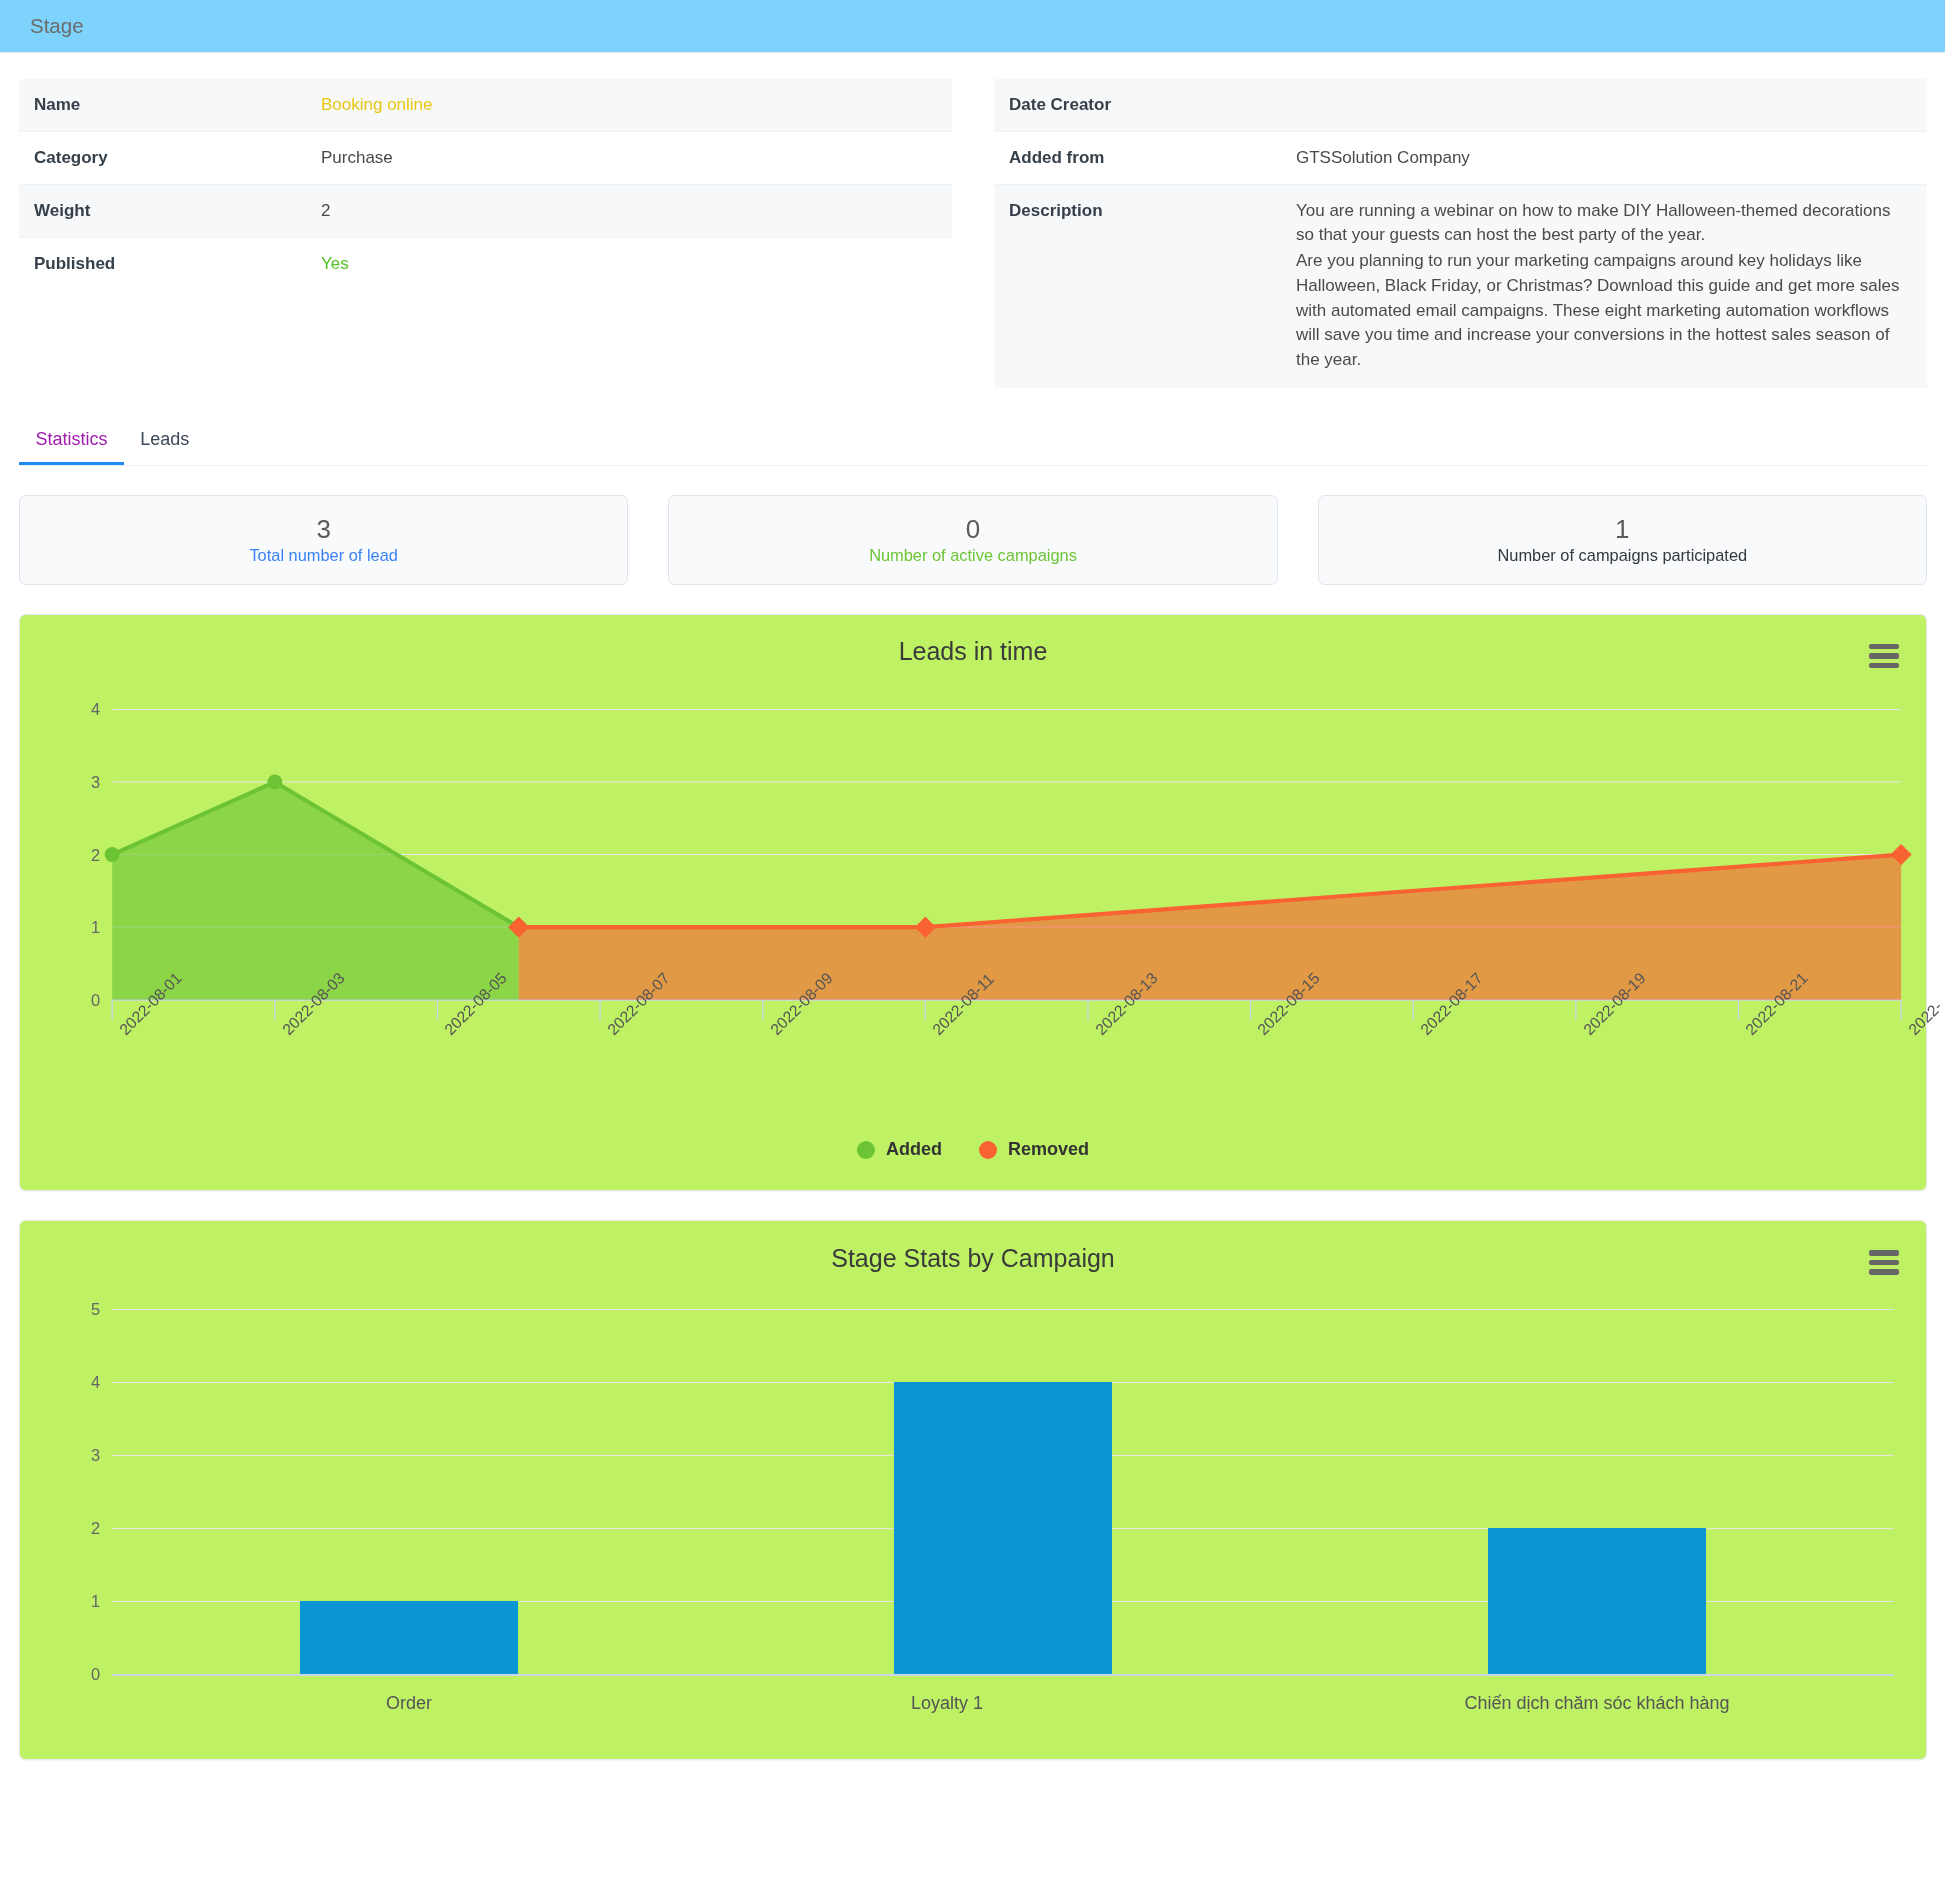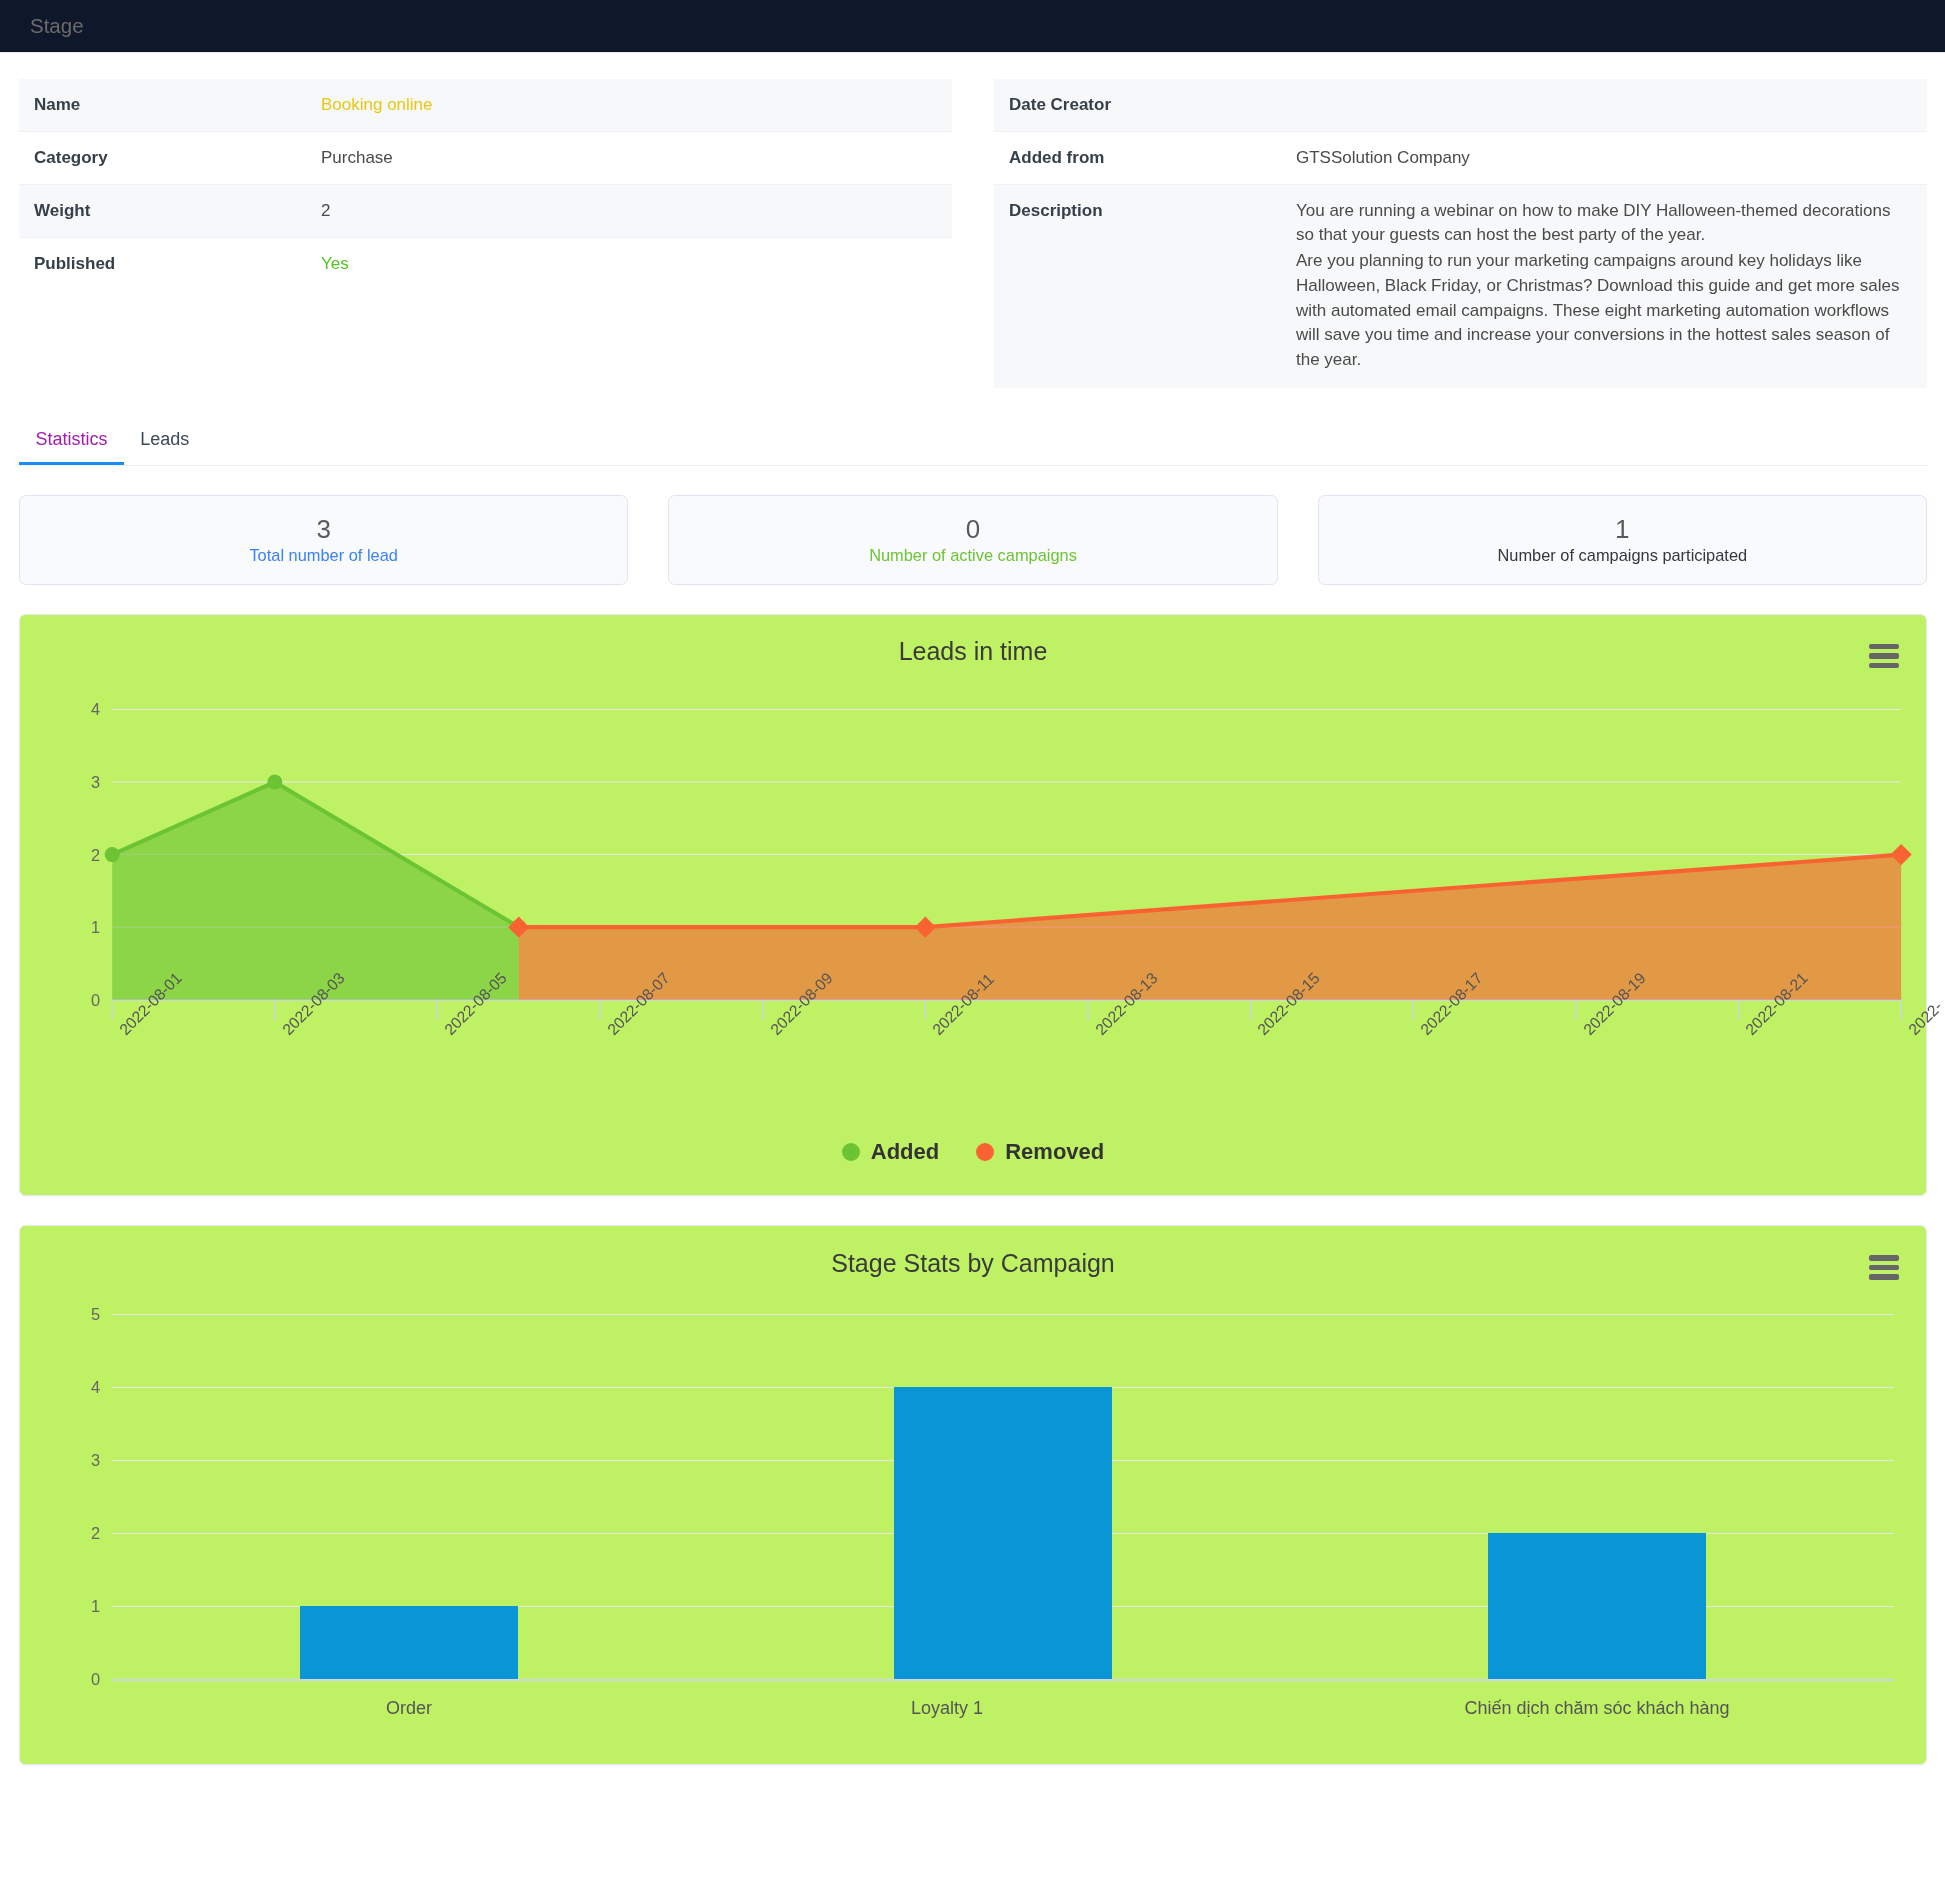--- a/index.html
+++ b/index.html
@@ -7,21 +7,21 @@
     margin: 0; padding: 0;
     width: 1946px;
     background: #ffffff;
     font-family: "Liberation Sans", sans-serif;
     color: #3c4858;
   }
 
   
   .page-header {
     height: 53px;
-    background: #0f172a;
+    background: #7dd3fc;
     border-bottom: 0.7px solid #e3e6ea;
     display: flex;
     align-items: center;
     padding: 0 30px;
   }
   .page-header .title {
     font-size: 20.5px;
     color: #6b6b6b;
     font-weight: 400;
   }
@@ -142,21 +142,21 @@
     white-space: nowrap;
   }
 
   
   .legend {
     display: flex; justify-content: center; gap: 37px;
     padding: 13.7px 0 30px 0;
   }
   .leg-item { display: flex; align-items: center; gap: 11px; cursor: pointer; }
   .leg-dot { width: 18px; height: 18px; border-radius: 50%; }
-  .leg-txt { font-size: 22px; font-weight: 700; color: #333; }
+  .leg-txt { font-size: 18px; font-weight: 700; color: #333; }
 
   
   .bar {
     position: absolute;
     background: #0a96d4;
     bottom: 0;
     cursor: pointer;
   }
   .bar-cat {
     position: absolute;

